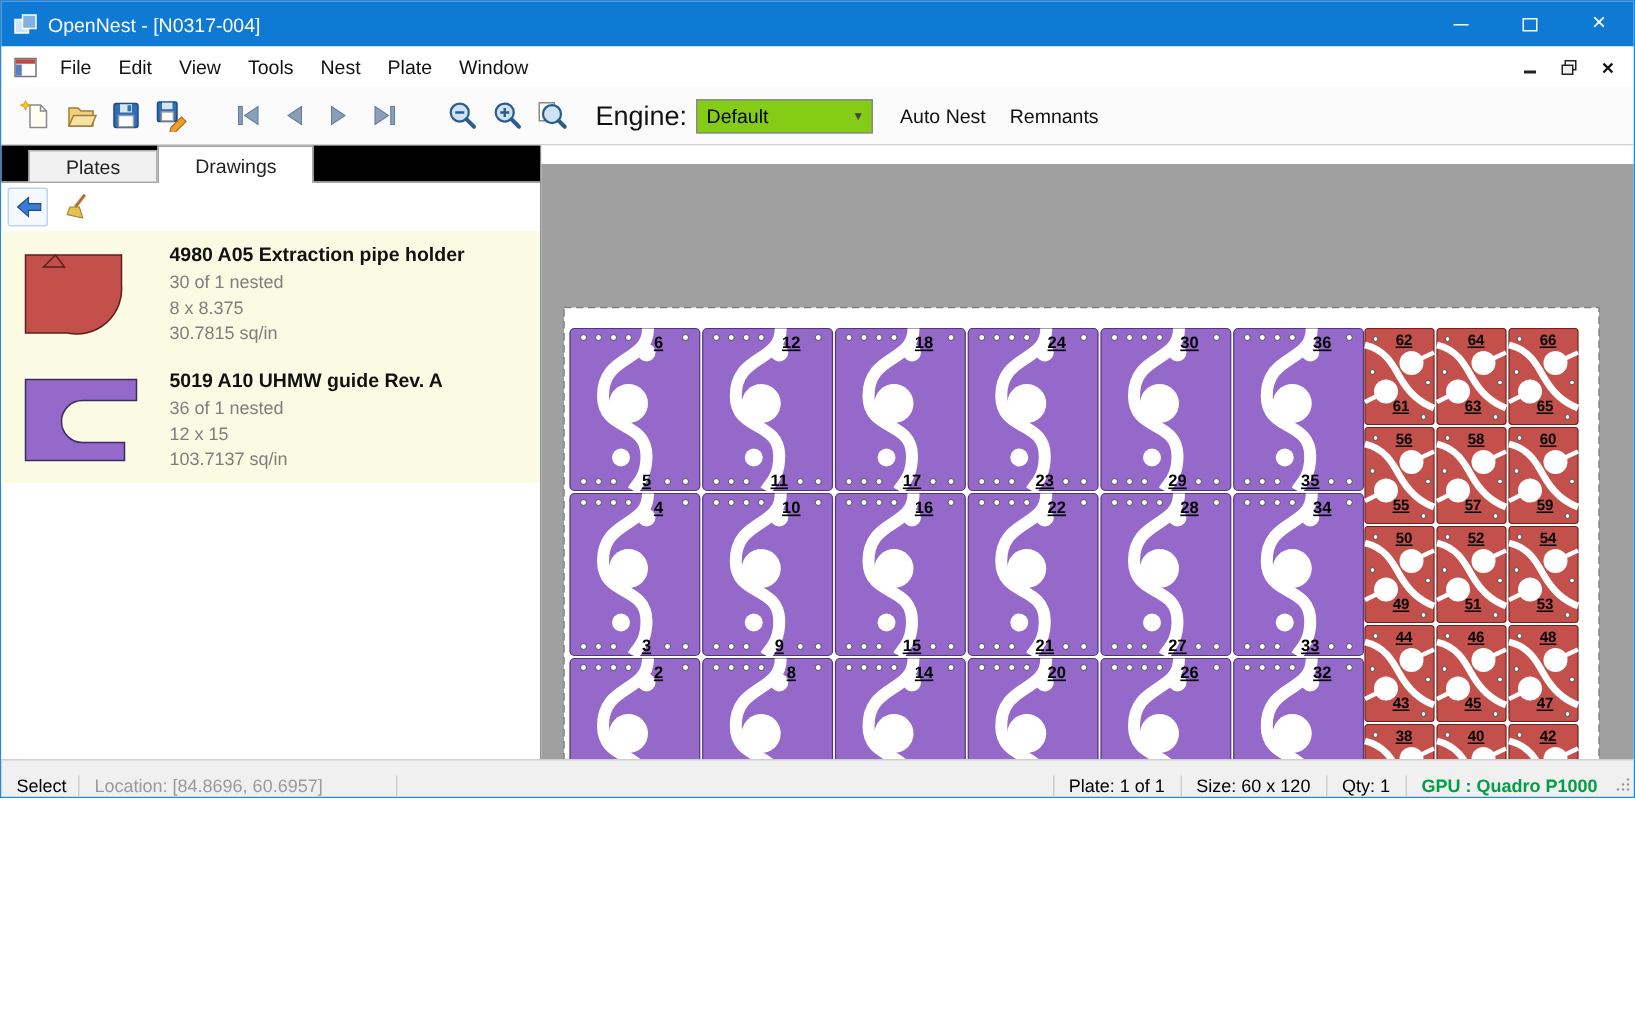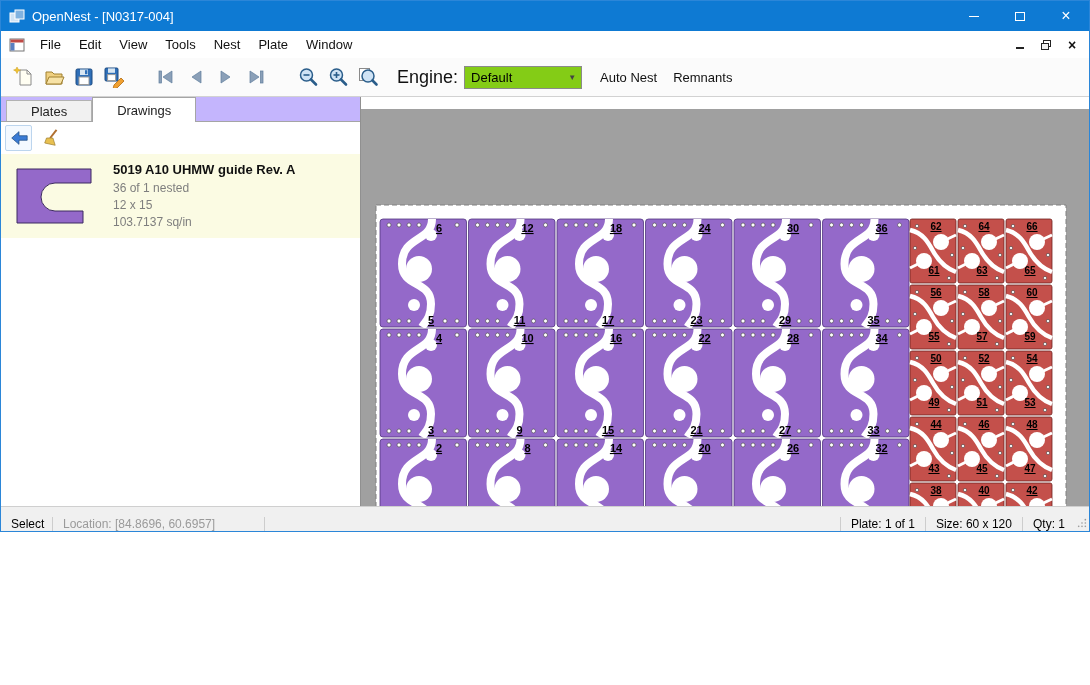--- a/index.html
+++ b/index.html
@@ -30,21 +30,21 @@
   .tbtn{width:30px;height:30px;display:flex;align-items:center;justify-content:center;border-radius:2px}
   .tb-gap{width:22px}
   .engine-label{font-size:18px;font-weight:normal;margin:0 6px 0 14px;color:#111}
   .combo{width:118px;height:23px;border:1px solid #8a8a8a;background:#84cc16;display:flex;align-items:center;font-size:13px;padding-left:6px}
   .combo .combo-arrow{margin-left:auto;font-size:8px;color:#444;padding:0 5px}
   .tb-text{font-size:13px;color:#111;padding:6px 8px;border-radius:2px}
 
   
   .main{flex:1;display:flex;min-height:0}
   .left-panel{width:360px;flex:0 0 auto;background:#fff;border-right:1px solid #909090;display:flex;flex-direction:column}
-  .tabstrip{height:25px;display:flex;align-items:flex-end;padding-left:5px;background:#c4b5fd}
+  .tabstrip{height:25px;display:flex;align-items:flex-end;padding-left:18px;background:#000000}
   .tab{height:22px;padding:3px 24px;font-size:13px;background:#f1f1f1;border:1px solid #b2b2b2;border-bottom:none;color:#222}
   .tab.active{height:25px;background:#fff;padding-top:5px;border:1px solid #a5a5a5;border-bottom:none;position:relative;z-index:2}
   .panel-body{flex:1;background:#fff;border-top:1px solid #a5a5a5;margin-top:-1px;display:flex;flex-direction:column}
   .panel-toolbar{height:32px;display:flex;align-items:center;padding:2px 4px;gap:6px}
   .pbtn{width:27px;height:26px;display:flex;align-items:center;justify-content:center;border:1px solid #bcd5ee;background:#f4f9ff;border-radius:2px}
   .drawing-list{display:flex;flex-direction:column}
   .drawing-item{background:#fbfbe3;display:flex;align-items:center;padding:6px 8px 6px 10px;min-height:84px}
   .thumb{width:96px;display:flex;align-items:center;justify-content:flex-start}
   .meta{flex:1;padding-left:6px}
   .dname{font-size:13px;font-weight:bold;color:#111;margin-bottom:3px}
@@ -222,20 +222,33 @@
           <span class="pbtn" style="border-color:transparent;background:transparent">
             <svg width="20" height="20" viewBox="0 0 22 22">
               <line x1="16" y1="2" x2="9" y2="11" stroke="#b07030" stroke-width="2.2"></line>
               <path d="M5 11h7l2.5 8-11.5-2.5z" fill="#e8c050" stroke="#a08030" stroke-width="0.8"></path>
             </svg>
           </span>
         </div>
         <div class="drawing-list">
           <div class="drawing-item">
             <span class="thumb">
+              <svg width="78" height="64" viewBox="0 0 78 64">
+                <path d="M6 6 H70 V26 A30 30 0 0 1 34 58 L6 58 Z M26 6 l6 8 h-14 z" fill="#c4504b" stroke="#5c1f1d" stroke-width="1"></path>
+              </svg>
+            </span>
+            <span class="meta">
+              <span class="dname" style="display:block">4980 A05 Extraction pipe holder</span>
+              <span class="dsub" style="display:block">30 of 1 nested</span>
+              <span class="dsub" style="display:block">8 x 8.375</span>
+              <span class="dsub" style="display:block">30.7815 sq/in</span>
+            </span>
+          </div>
+          <div class="drawing-item">
+            <span class="thumb">
               <svg width="86" height="66" viewBox="0 0 86 66">
                 <path d="M6 6 H80 V20 H44 A14 14 0 0 0 44 48 H72 V60 H6 Z" fill="#9469c9" stroke="#3c2a60" stroke-width="1"></path>
               </svg>
             </span>
             <span class="meta">
               <span class="dname" style="display:block">5019 A10 UHMW guide Rev. A</span>
               <span class="dsub" style="display:block">36 of 1 nested</span>
               <span class="dsub" style="display:block">12 x 15</span>
               <span class="dsub" style="display:block">103.7137 sq/in</span>
             </span>
@@ -803,20 +816,21 @@
     </div>
   </div>
 
   <div class="statusbar">
     <span class="sb-cell sb-left sb-select">Select</span>
     <span class="sb-cell sb-left sb-location">Location: [84.8696, 60.6957]</span>
     <span class="sb-spacer"></span>
     <span class="sb-cell sb-right">Plate: 1 of 1</span>
     <span class="sb-cell sb-right">Size: 60 x 120</span>
     <span class="sb-cell sb-right">Qty: 1</span>
+    <span class="sb-cell sb-right sb-gpu">GPU : Quadro P1000</span>
     <span class="grip">
       <svg width="12" height="12" viewBox="0 0 12 12">
         <circle cx="10" cy="2" r="1" fill="#9a9a9a"></circle>
           <circle cx="10" cy="6" r="1" fill="#9a9a9a"></circle>
           <circle cx="6" cy="6" r="1" fill="#9a9a9a"></circle>
         <circle cx="10" cy="10" r="1" fill="#9a9a9a"></circle>
           <circle cx="6" cy="10" r="1" fill="#9a9a9a"></circle>
           <circle cx="2" cy="10" r="1" fill="#9a9a9a"></circle>
       </svg>
     </span>

